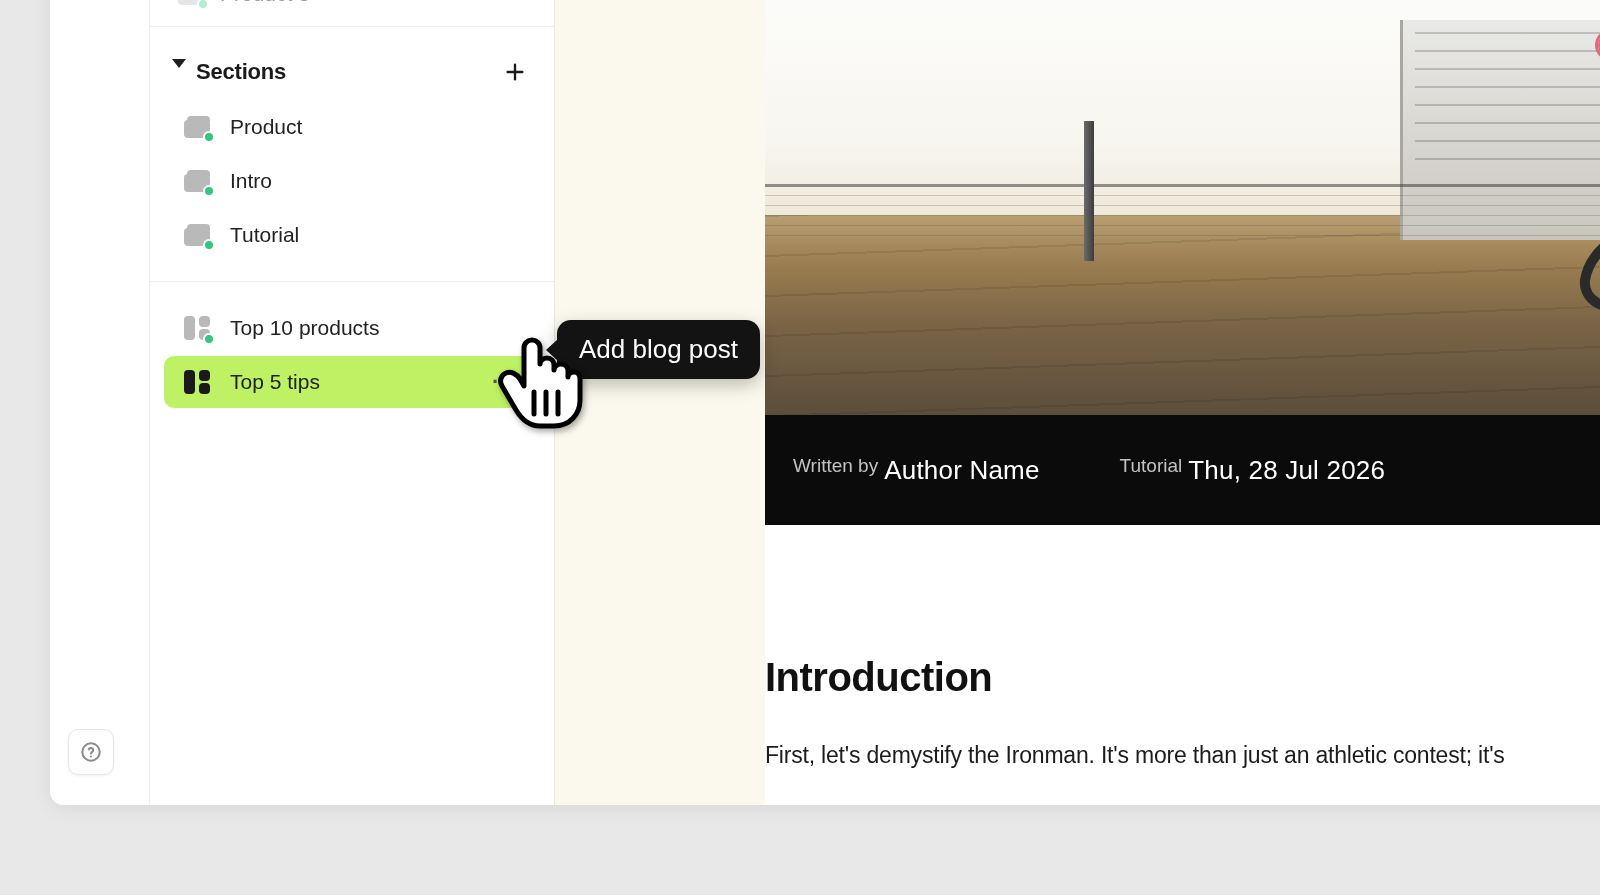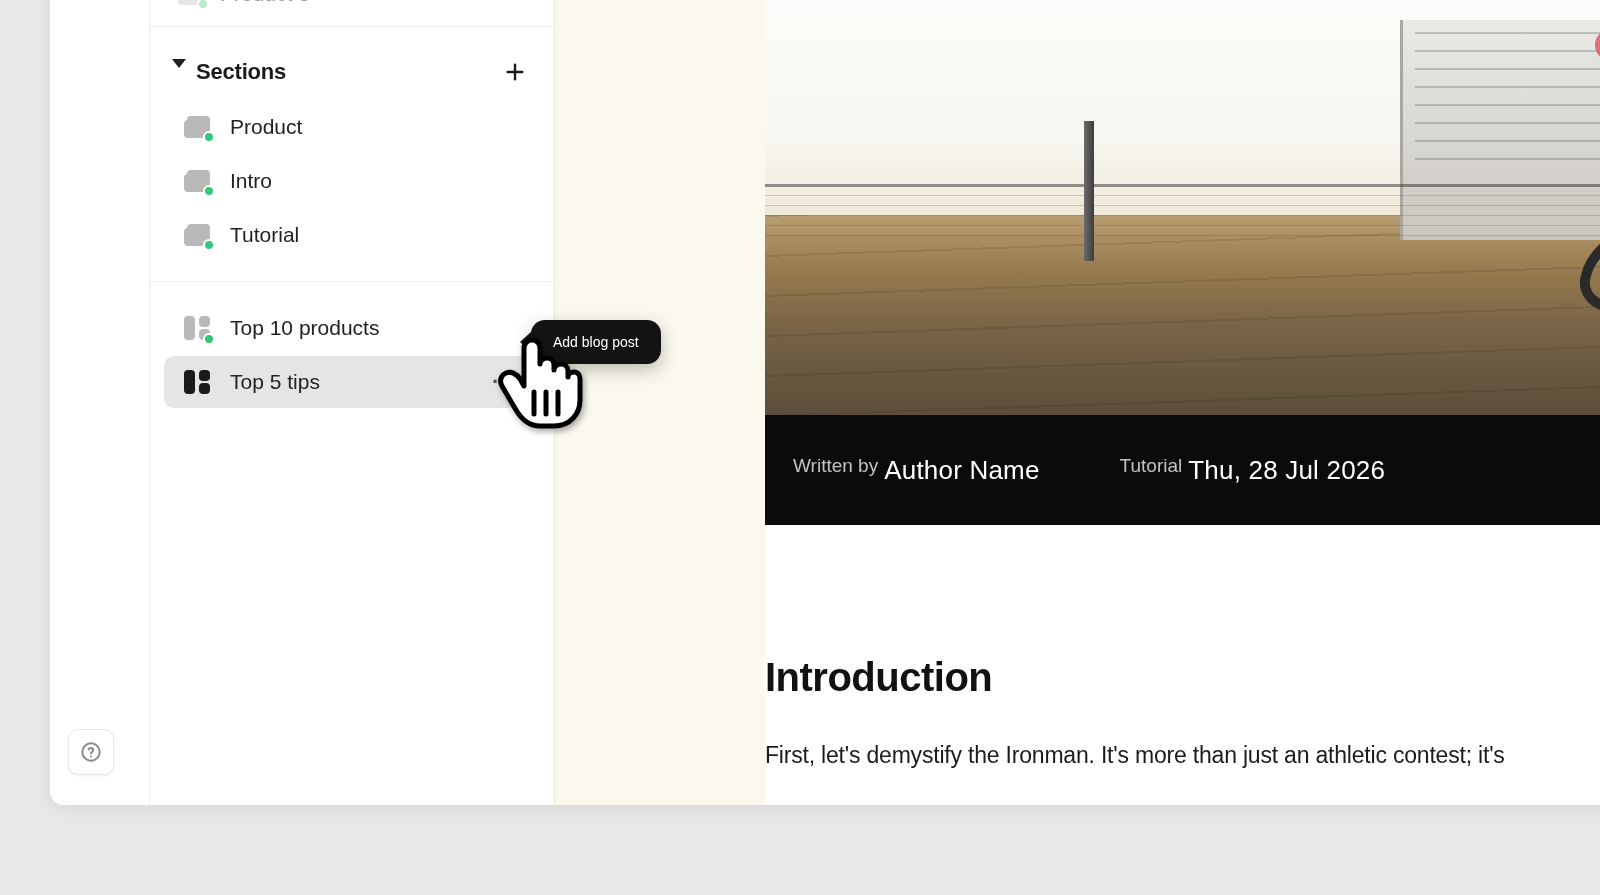--- a/index.html
+++ b/index.html
@@ -115,21 +115,21 @@
       align-items: center;
       gap: 20px;
       padding: 14px 20px;
       font-size: 21px;
       color: #222;
       border-radius: 10px;
       margin: 2px 6px;
       position: relative;
     }
     .item.selected {
-      background: #e5e5e5;
+      background: #bef264;
     }
     .item-label {
       flex: 1;
     }
     .item-more {
       color: #555;
       font-size: 22px;
       letter-spacing: 2px;
       font-weight: 700;
       line-height: 0.4;
@@ -326,25 +326,25 @@
       margin-bottom: 38px;
     }
     .article p {
       font-size: 23px;
       line-height: 1.5;
       letter-spacing: -0.2px;
       color: #1c1c1c;
     }
     .tooltip {
       position: absolute;
-      left: 531px;
+      left: 557px;
       top: 320px;
       background: #131313;
       color: #fff;
-      font-size: 14px;
+      font-size: 26px;
       padding: 14px 22px;
       border-radius: 14px;
       white-space: nowrap;
       z-index: 50;
       box-shadow: 0 6px 18px rgba(0,0,0,0.25);
     }
     .tooltip:before {
       content: "";
       position: absolute;
       left: -11px;

